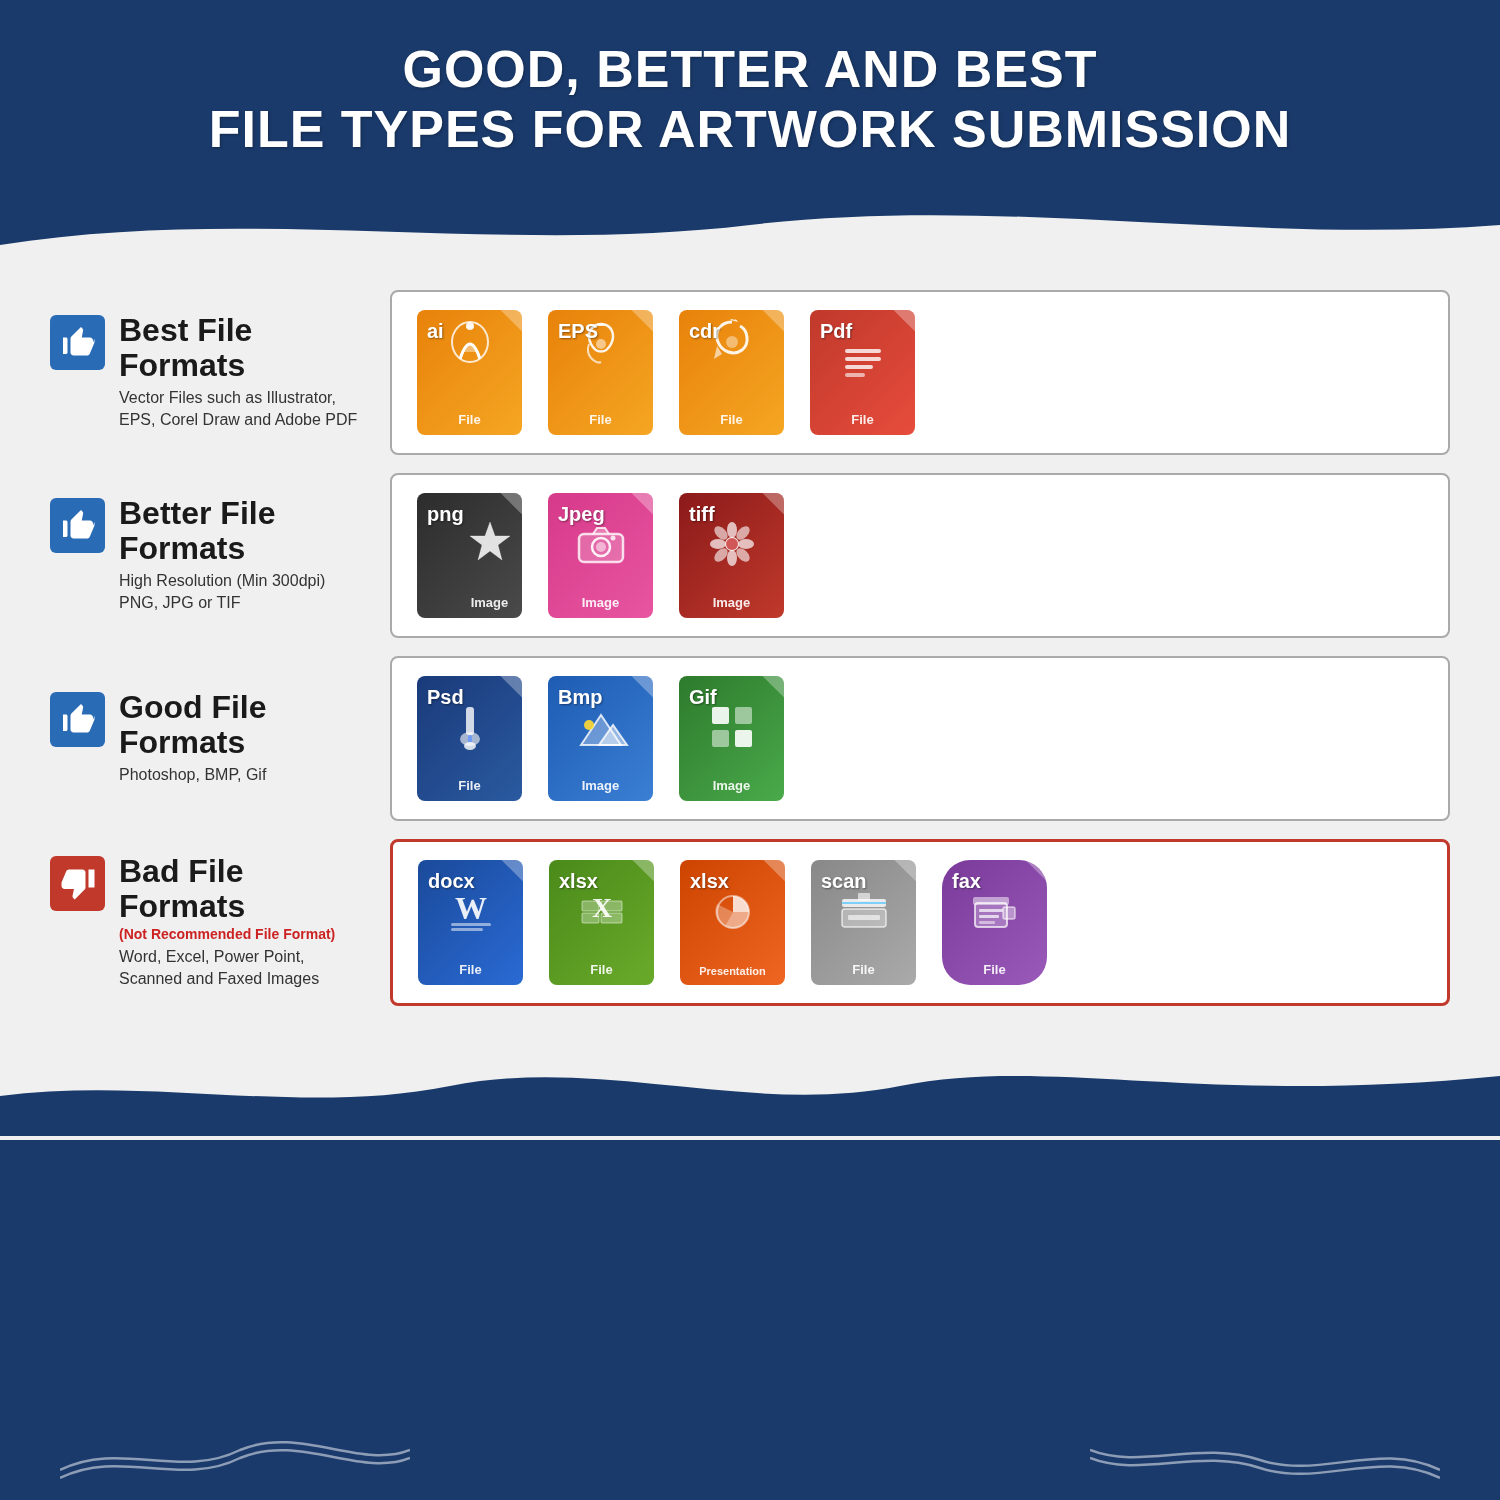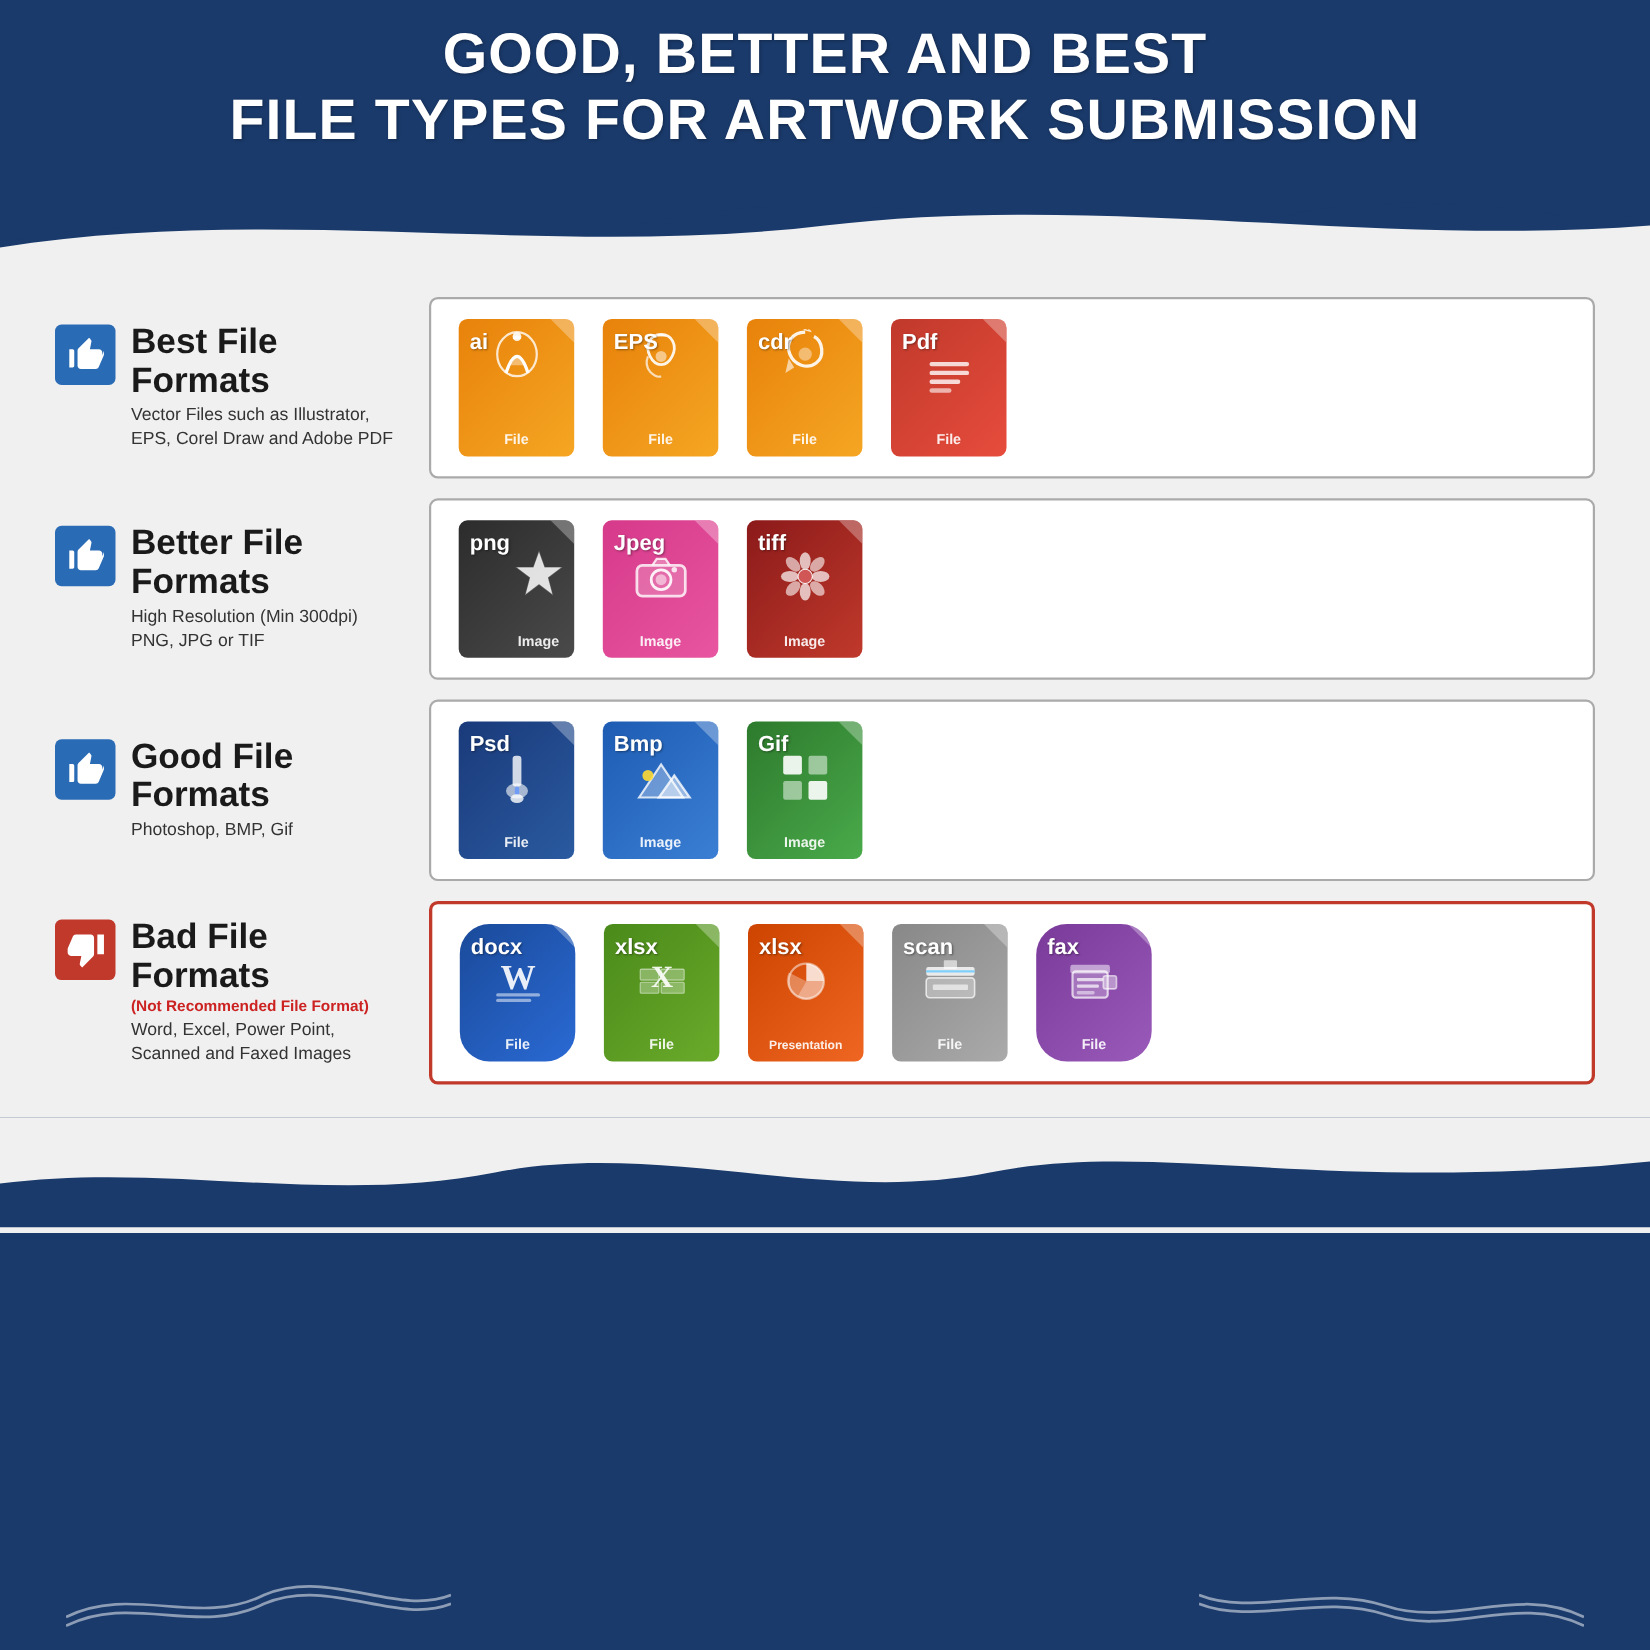--- a/index.html
+++ b/index.html
@@ -18,21 +18,21 @@
       background: #1a3a6b;
       position: relative;
       display: flex;
       flex-direction: column;
       align-items: center;
     }
 
     
     .header {
       width: 100%;
-      padding: 20px 60px 30px;
+      padding: 40px 60px 30px;
       text-align: center;
       position: relative;
       z-index: 2;
     }
 
     .header h1 {
       color: white;
       font-size: 52px;
       font-weight: 900;
       line-height: 1.15;
@@ -197,21 +197,21 @@
 
     
     .orange { background: linear-gradient(135deg, #e8820a, #f5a623); gap: 33px; }
     .red { background: linear-gradient(135deg, #c0392b, #e74c3c); }
     .dark-gray { background: linear-gradient(135deg, #2c2c2c, #4a4a4a); padding-left: 40px; }
     .pink { background: linear-gradient(135deg, #d63a8a, #e855a0); }
     .dark-red { background: linear-gradient(135deg, #8b1a1a, #c0392b); }
     .dark-blue { background: linear-gradient(135deg, #1a3a7a, #2a5aa0); }
     .blue { background: linear-gradient(135deg, #1e5cb3, #3a7fd4); }
     .green { background: linear-gradient(135deg, #2d7a2d, #4aaa4a); }
-    .doc-blue { background: linear-gradient(135deg, #1a4a9a, #2a6ad4); border-radius: 27px; }
+    .doc-blue { background: linear-gradient(135deg, #1a4a9a, #2a6ad4); }
     .xls-green { background: linear-gradient(135deg, #4a8a1a, #6aaa2a); }
     .ppt-orange { background: linear-gradient(135deg, #cc4400, #ee6622); }
     .scan-gray { background: linear-gradient(135deg, #888, #aaa); }
     .fax-purple { background: linear-gradient(135deg, #7a3a9a, #9a5aba); border-radius: 28px; }
 
     
     .wave-separator {
       width: 100%;
       overflow: hidden;
       line-height: 0;

